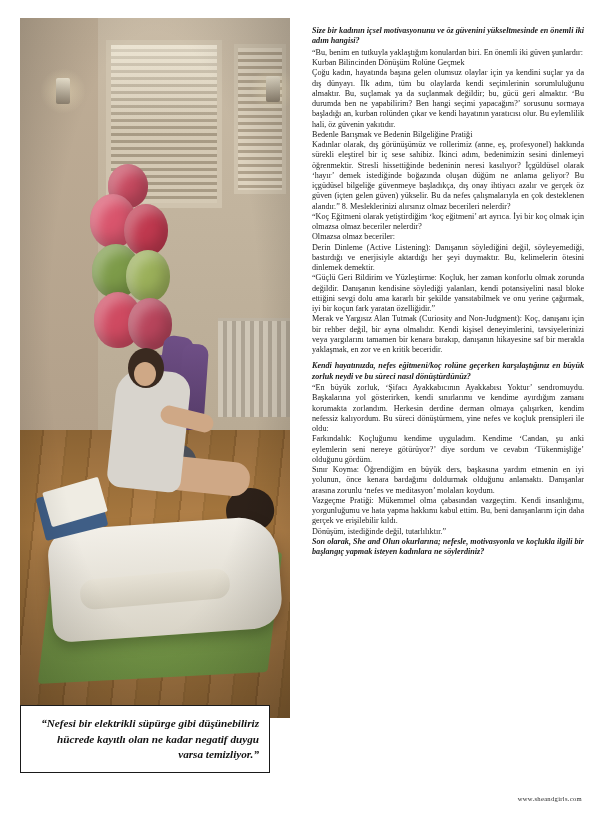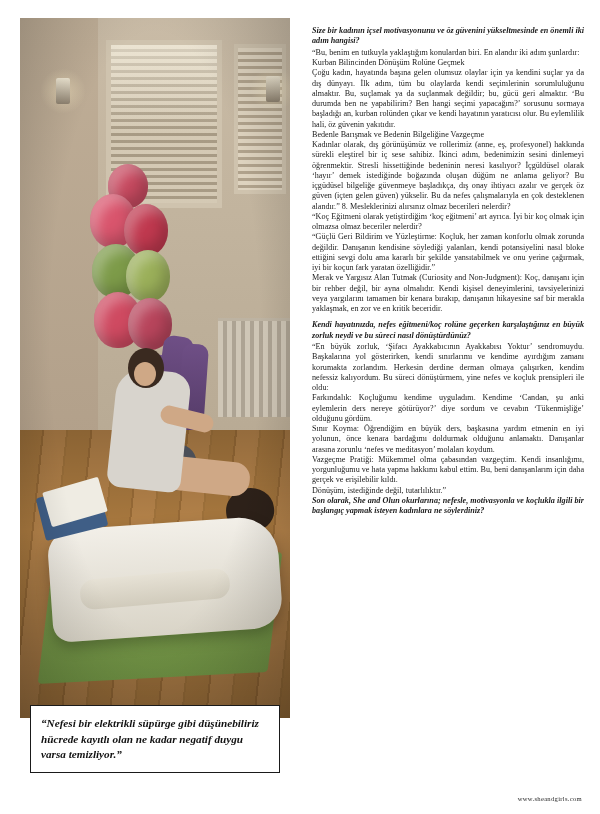--- a/index.html
+++ b/index.html
@@ -262,27 +262,27 @@
   .photo-vignette {
     position: absolute;
     left: 0; top: 0; width: 270px; height: 700px;
     background: radial-gradient(ellipse at 50% 45%, rgba(0,0,0,0) 55%, rgba(0,0,0,.22) 100%);
     pointer-events: none;
   }
 
   
   .pullquote {
     position: absolute;
-    left: 30px;
+    left: 20px;
     top: 705px;
     width: 250px;
     box-sizing: border-box;
     border: 1.5px solid #1a1a1a;
     padding: 10px 10px 9px 10px;
-    text-align: left;
+    text-align: right;
     background: #ffffff;
   }
   .pullquote p {
     margin: 0;
     font-family: "Liberation Serif", serif;
     font-style: italic;
     font-weight: bold;
     font-size: 11.2px;
     line-height: 15.5px;
     color: #111111;
@@ -392,31 +392,33 @@
   </div>
 
   <div class="col-sep"></div>
 
   <div class="pullquote">
     <p>“Nefesi bir elektrikli süpürge gibi düşünebiliriz hücrede kayıtlı olan ne kadar negatif duygu varsa temizliyor.”</p>
   </div>
 
   <div class="text-col">
       <p class="q">Size bir kadının içsel motivasyonunu ve öz güvenini yükseltmesinde en önemli iki adım hangisi?</p>
-      <p>“Bu, benim en tutkuyla yaklaştığım konulardan biri. En alandır iki adım şunlardır:</p>
+      <p>“Bu, benim en tutkuyla yaklaştığım konulardan biri. En önemli iki güven şunlardır:</p>
       <p>Kurban Bilincinden Dönüşüm Rolüne Geçmek</p>
       <p>Çoğu kadın, hayatında başına gelen olumsuz olaylar için ya kendini suçlar ya da dış dünyayı. İlk adım, tüm bu olaylarda kendi seçimlerinin sorumluluğunu almaktır. Bu, suçlamak ya da suçlanmak değildir; bu, gücü geri almaktır. ‘Bu durumda ben ne yapabilirim? Ben hangi seçimi yapacağım?’ sorusunu sormaya başladığı an, kurban rolünden çıkar ve kendi hayatının yaratıcısı olur. Bu eylemlilik hali, öz güvenin yakıtıdır.</p>
-      <p>Bedenle Barışmak ve Bedenin Bilgeliğine Vazgeçme</p>
+      <p>Bedenle Barışmak ve Bedenin Bilgeliğine Pratiği</p>
       <p>Kadınlar olarak, dış görünüşümüz ve rollerimiz (anne, eş, profesyonel) hakkında sürekli eleştirel bir iç sese sahibiz. İkinci adım, bedenimizin sesini dinlemeyi öğrenmektir. Stresli hissettiğinde bedeninin neresi kasılıyor? İçgüldüsel olarak ‘hayır’ demek istediğinde boğazında oluşan düğüm ne anlama geliyor? Bu içgüdüsel bilgeliğe güvenmeye başladıkça, dış onay ihtiyacı azalır ve gerçek öz güven (içten gelen güven) yükselir. Bu da nefes çalışmalarıyla en çok desteklenen alandır.” 8. Mesleklerinizi alırsınız olmaz becerileri nelerdir?</p>
       <p>“Koç Eğitmeni olarak yetiştirdiğim ‘koç eğitmeni’ art ayrıca. İyi bir koç olmak için olmazsa olmaz beceriler nelerdir?</p>
+      <p>Olmazsa olmaz beceriler:</p>
+      <p>Derin Dinleme (Active Listening): Danışanın söylediğini değil, söyleyemediği, bastırdığı ve enerjisiyle aktardığı her şeyi duymaktır. Bu, kelimelerin ötesini dinlemek demektir.</p>
       <p>“Güçlü Geri Bildirim ve Yüzleştirme: Koçluk, her zaman konforlu olmak zorunda değildir. Danışanın kendisine söylediği yalanları, kendi potansiyelini nasıl bloke ettiğini sevgi dolu ama kararlı bir şekilde yansıtabilmek ve onu yerine çağırmak, iyi bir koçun fark yaratan özelliğidir.”</p>
       <p>Merak ve Yargısız Alan Tutmak (Curiosity and Non-Judgment): Koç, danışanı için bir rehber değil, bir ayna olmalıdır. Kendi kişisel deneyimlerini, tavsiyelerinizi veya yargılarını tamamen bir kenara bırakıp, danışanın hikayesine saf bir merakla yaklaşmak, en zor ve en kritik beceridir.</p>
       <p class="q sp">Kendi hayatınızda, nefes eğitmeni/koç rolüne geçerken karşılaştığınız en büyük zorluk neydi ve bu süreci nasıl dönüştürdünüz?</p>
       <p>“En büyük zorluk, ‘Şifacı Ayakkabıcının Ayakkabısı Yoktur’ sendromuydu. Başkalarına yol gösterirken, kendi sınırlarımı ve kendime ayırdığım zamanı korumakta zorlandım. Herkesin derdine derman olmaya çalışırken, kendim nefessiz kalıyordum. Bu süreci dönüştürmem, yine nefes ve koçluk prensipleri ile oldu:</p>
-      <p>Farkındalık: Koçluğumu kendime uyguladım. Kendime ‘Candan, şu anki eylemlerin ders nereye götürüyor?’ diye sordum ve cevabın ‘Tükenmişliğe’ olduğunu gördüm.</p>
+      <p>Farkındalık: Koçluğumu kendime uyguladım. Kendime ‘Candan, şu anki eylemlerin seni nereye götürüyor?’ diye sordum ve cevabın ‘Tükenmişliğe’ olduğunu gördüm.</p>
       <p>Sınır Koyma: Öğrendiğim en büyük ders, başkasına yardım etmenin en iyi yolunun, önce kenara bardağımı doldurmak olduğunu anlamaktı. Danışanlar arasına zorunlu ‘nefes ve meditasyon’ molaları koydum.</p>
       <p>Vazgeçme Pratiği: Mükemmel olma çabasından vazgeçtim. Kendi insanlığımı, yorgunluğumu ve hata yapma hakkımı kabul ettim. Bu, beni danışanlarım için daha gerçek ve erişilebilir kıldı.</p>
       <p>Dönüşüm, istediğinde değil, tutarlılıktır.”</p>
       <p class="q">Son olarak, She and Olun okurlarına; nefesle, motivasyonla ve koçlukla ilgili bir başlangıç yapmak isteyen kadınlara ne söylerdiniz?</p>
     </div>
 
   <div class="footer-url">www.sheandgirls.com</div>
 
 </div>
 

